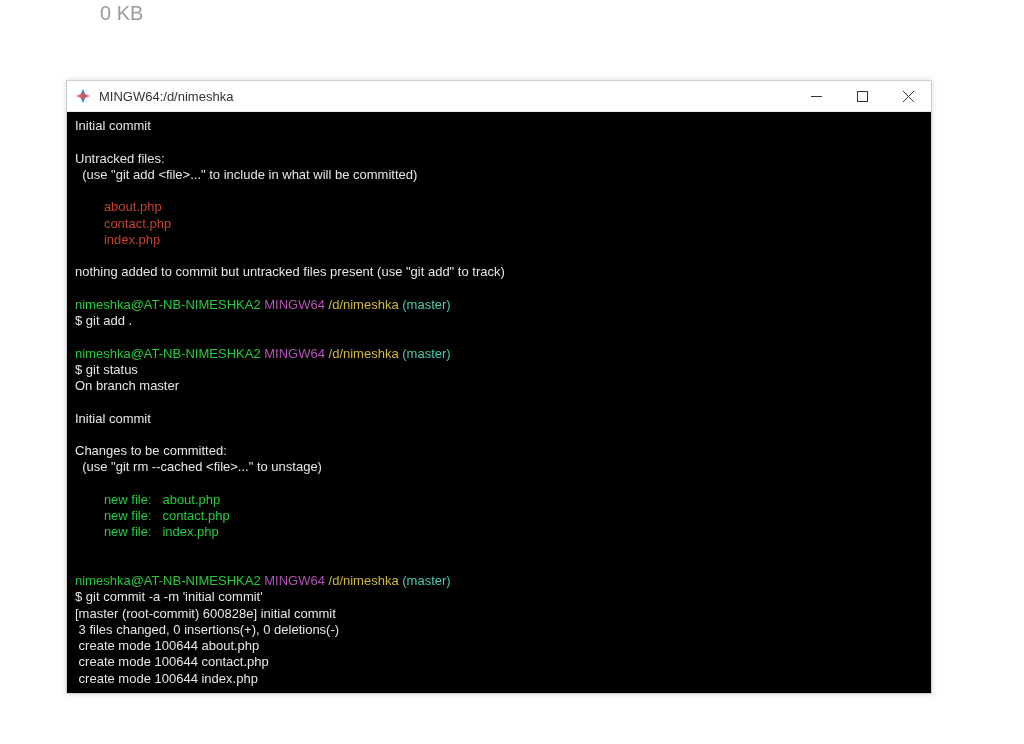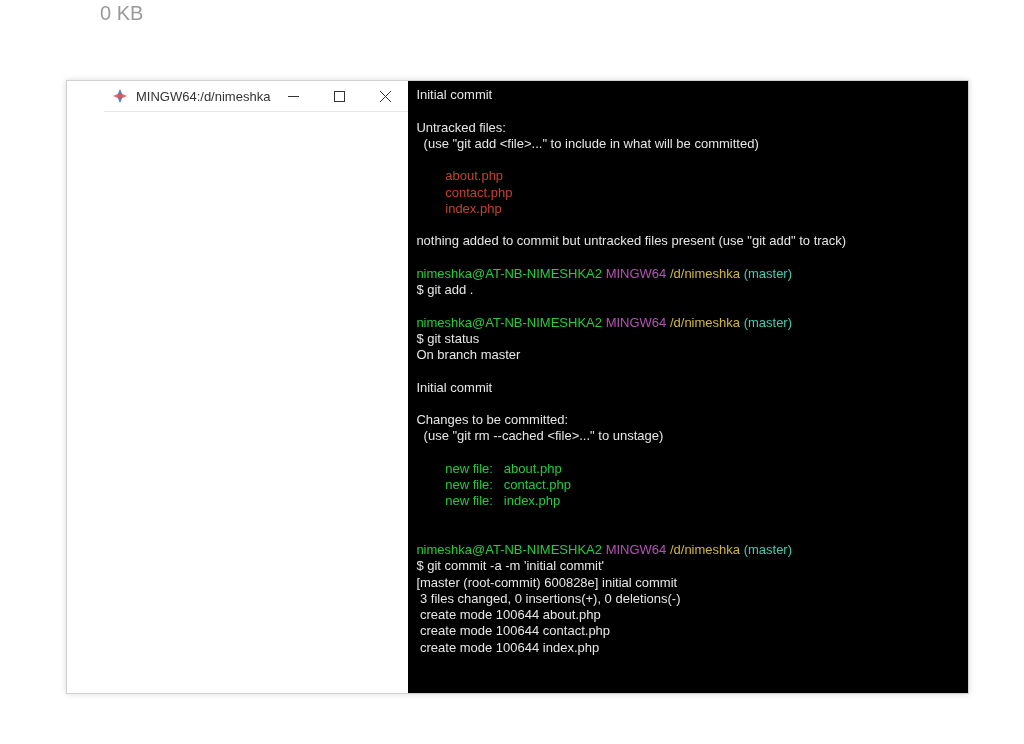--- a/index.html
+++ b/index.html
@@ -22,22 +22,21 @@
   .window {
     position: absolute;
     top: 80px;
     left: 66px;
     width: 864px;
     height: 612px;
     background: #ffffff;
     border: 1px solid #d0d0d0;
     box-shadow: 0 0 6px rgba(0,0,0,0.15);
     display: flex;
-    flex-direction: row;
-    padding-left: 37px;
+    flex-direction: column;
   }
   .titlebar {
     height: 30px;
     background: #ffffff;
     display: flex;
     align-items: center;
     border-bottom: 1px solid #e6e6e6;
     user-select: none;
   }
   .titlebar .icon {

